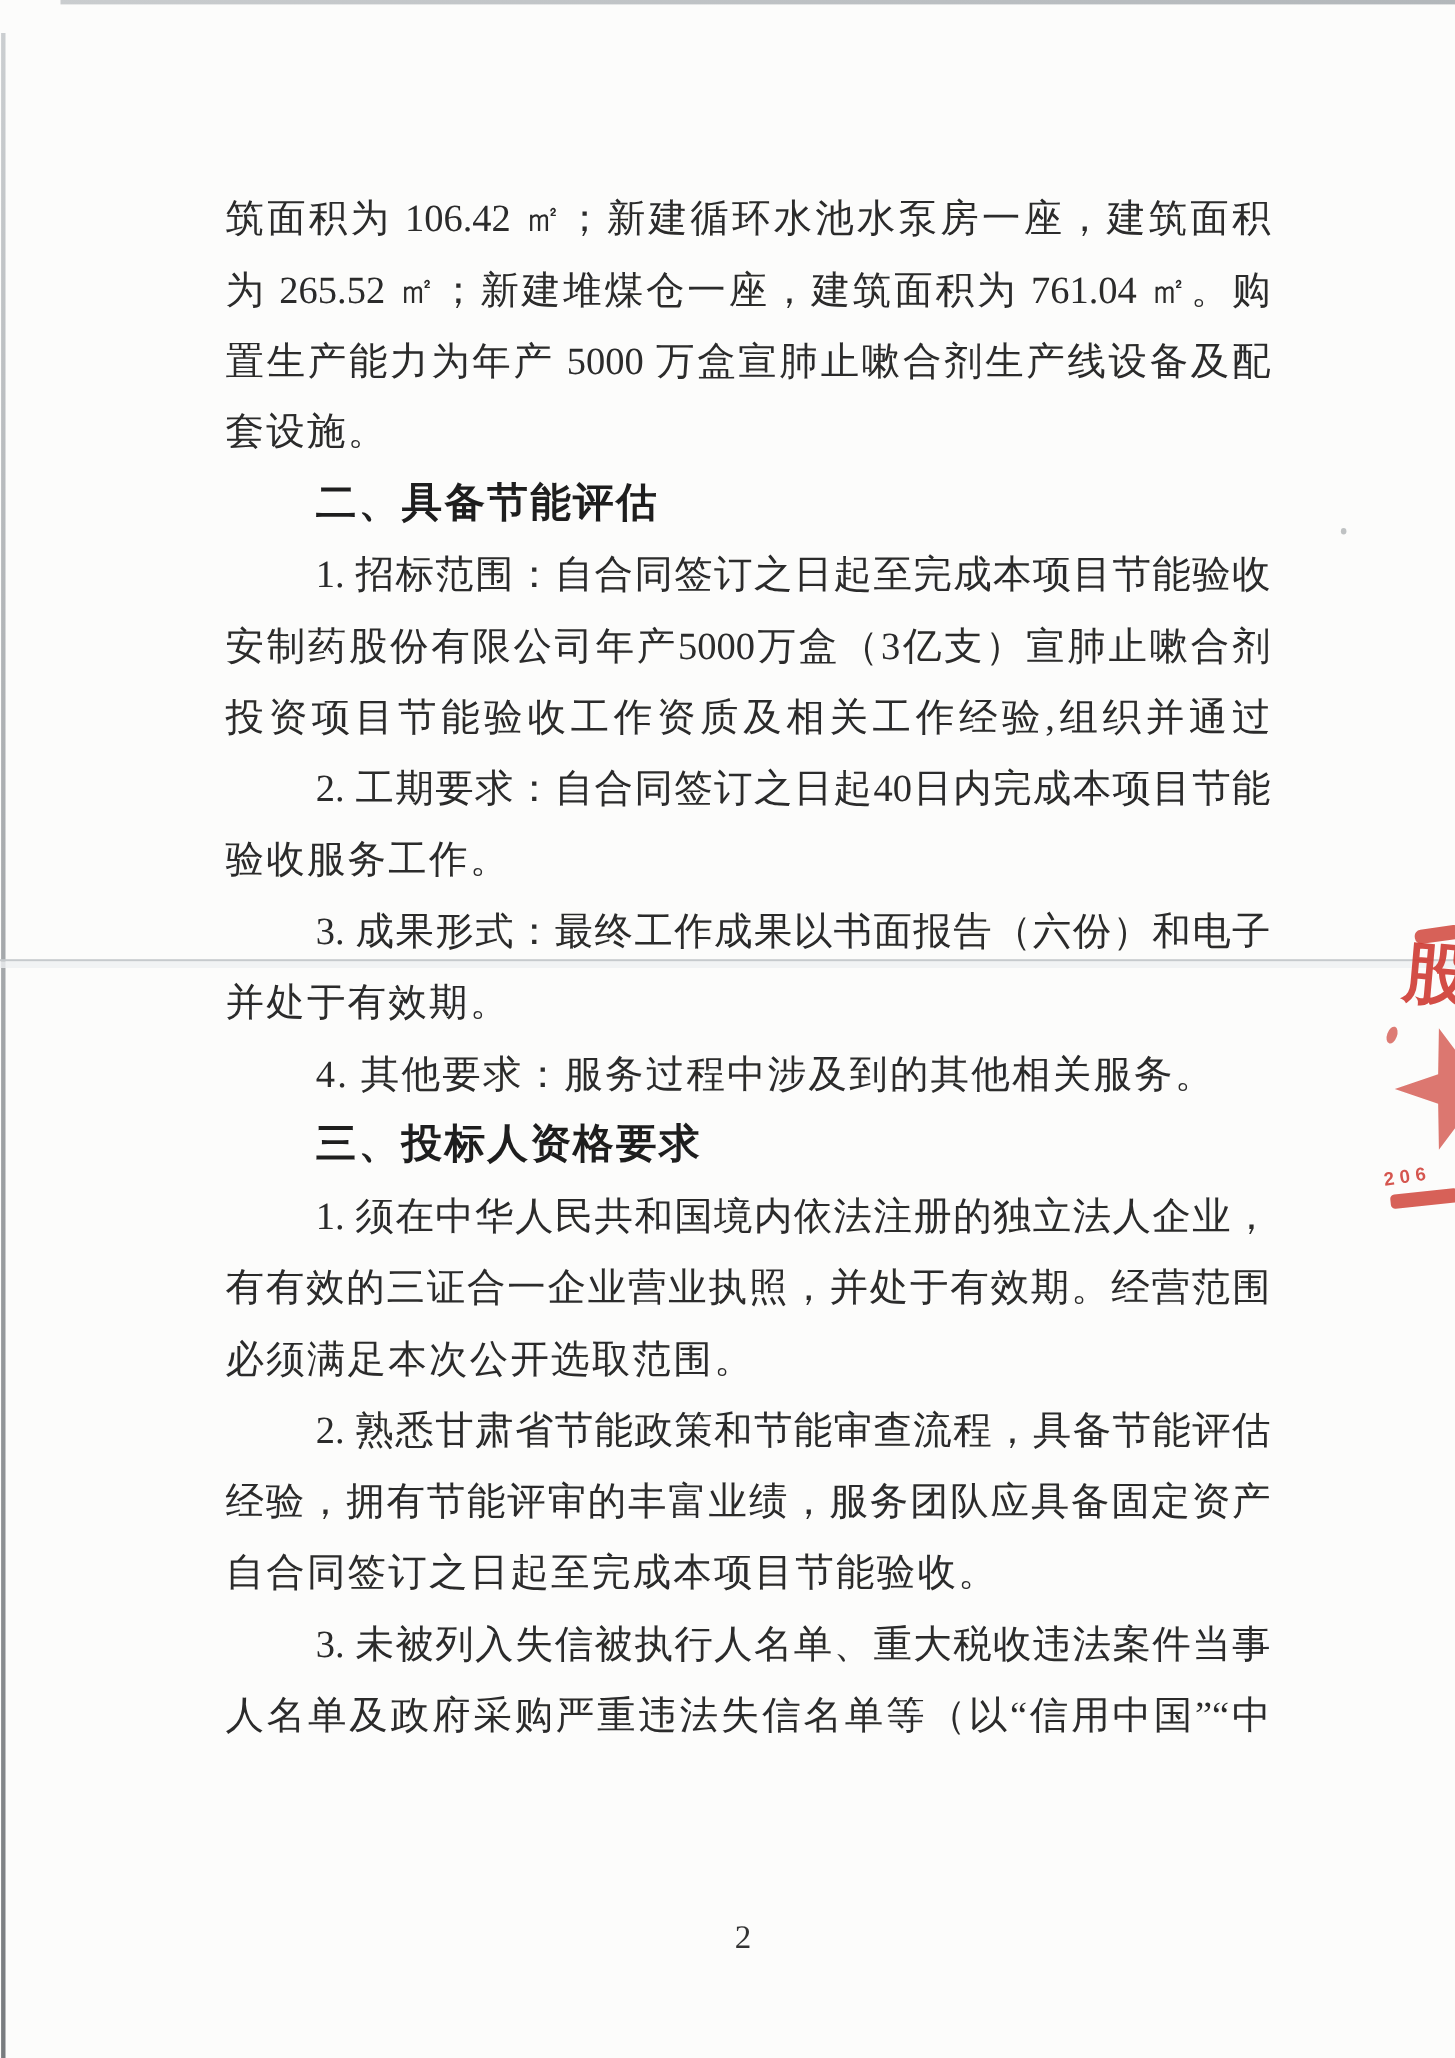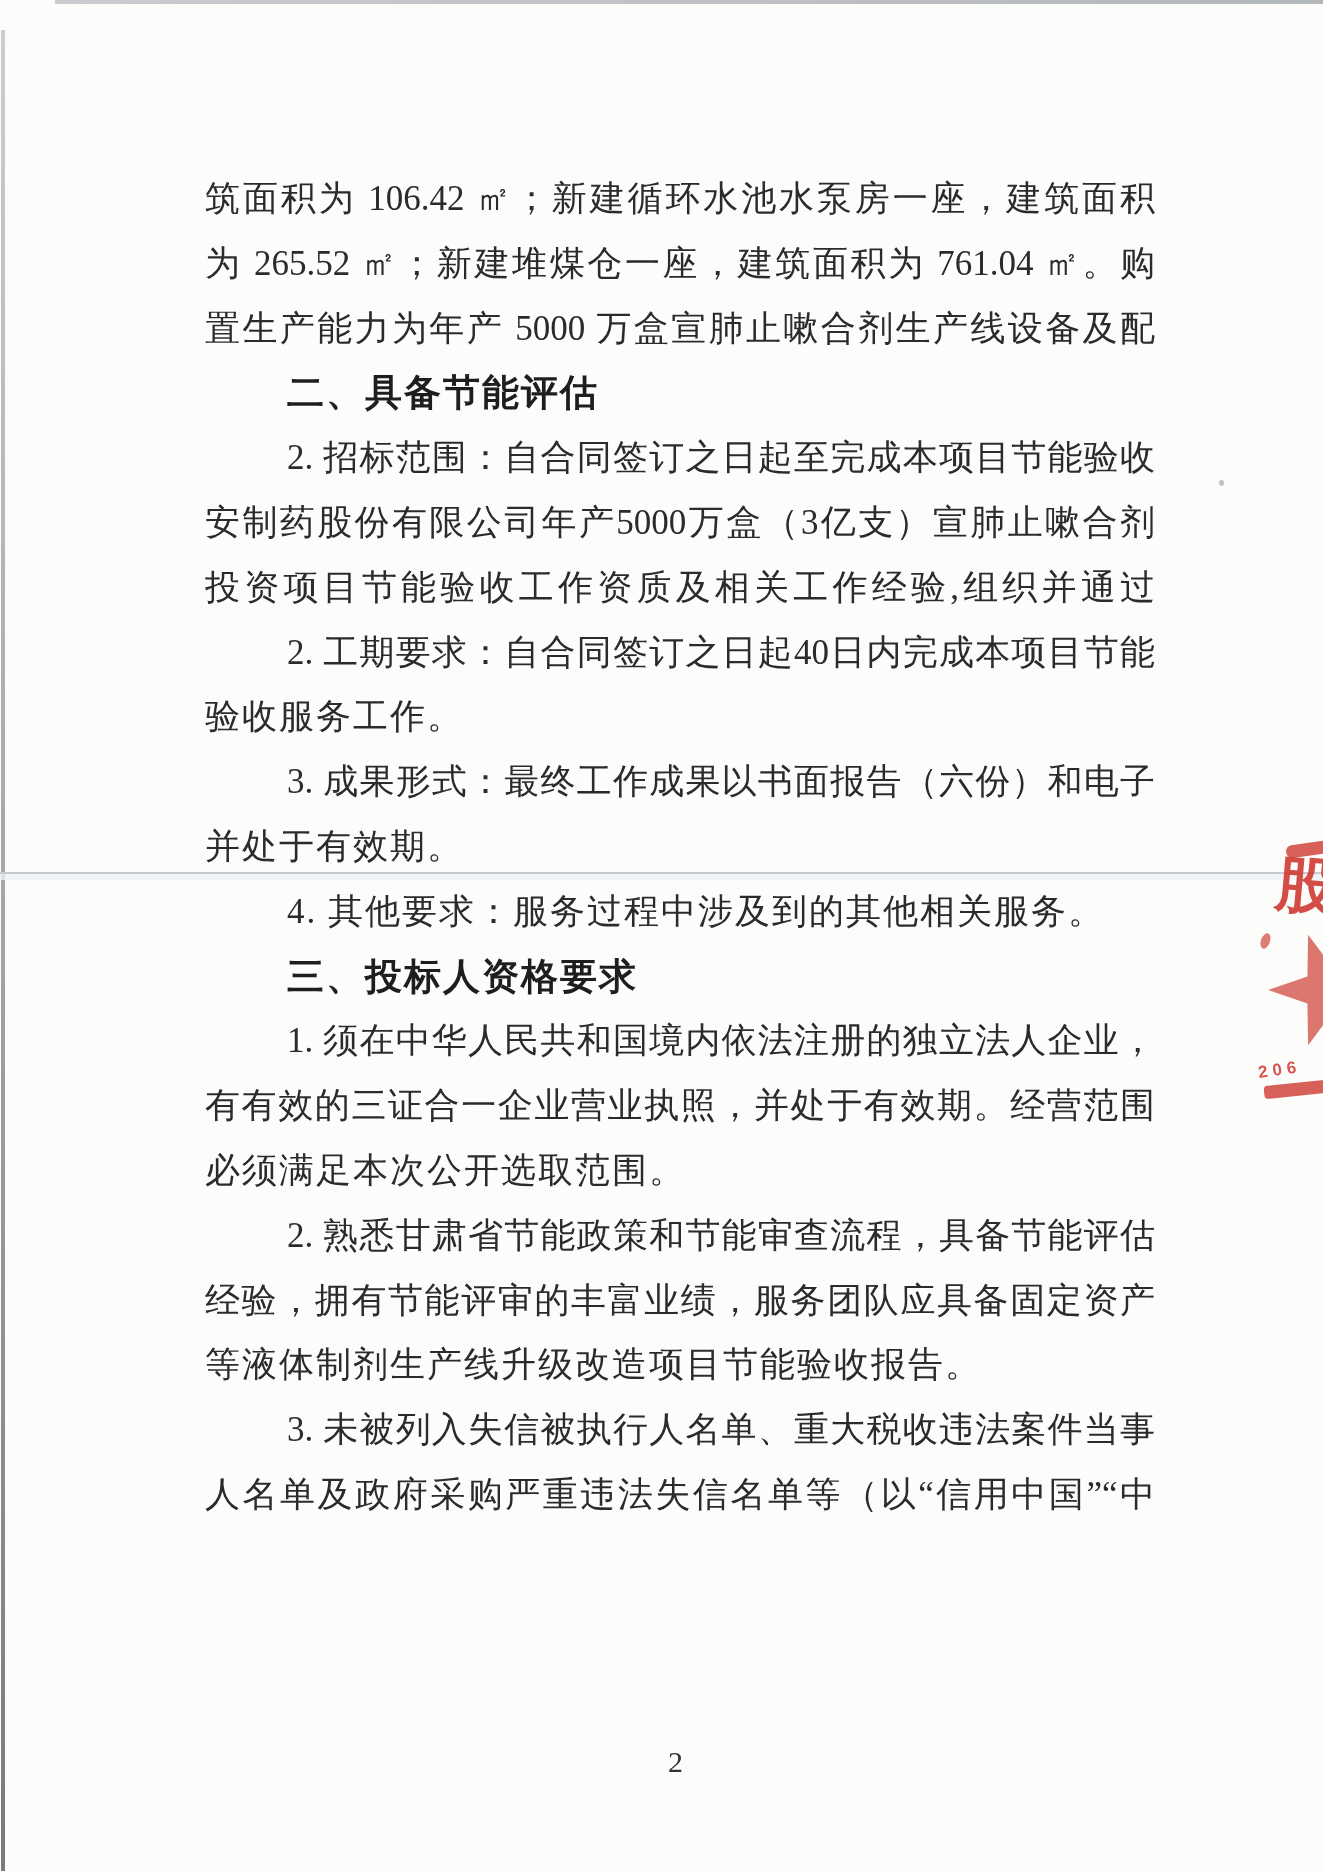--- a/index.html
+++ b/index.html
@@ -75,36 +75,37 @@
   <div class="edge-left"></div>
   <div class="edge-right"></div>
   <div class="fold-line"></div>
   <div class="fold-shadow"></div>
   <div class="speck"></div>
 
   <div class="textblock">
     <div class="line fill">筑面积为 106.42 ㎡；新建循环水池水泵房一座，建筑面积</div>
     <div class="line fill">为 265.52 ㎡；新建堆煤仓一座，建筑面积为 761.04 ㎡。购</div>
     <div class="line fill">置生产能力为年产 5000 万盒宣肺止嗽合剂生产线设备及配</div>
+    <div class="line">套设施。</div>
     <div class="line indent bold">二、具备节能评估</div>
-    <div class="line indent fill">2. 招标范围：自合同签订之日起至完成本项目节能验收</div>
+    <div class="line indent fill">1. 招标范围：自合同签订之日起至完成本项目节能验收</div>
     <div class="line fill">安制药股份有限公司年产5000万盒（3亿支）宣肺止嗽合剂</div>
     <div class="line fill">投资项目节能验收工作资质及相关工作经验,组织并通过</div>
     <div class="line indent fill">2. 工期要求：自合同签订之日起40日内完成本项目节能</div>
     <div class="line">验收服务工作。</div>
     <div class="line indent fill">3. 成果形式：最终工作成果以书面报告（六份）和电子</div>
     <div class="line">并处于有效期。</div>
     <div class="line indent">4. 其他要求：服务过程中涉及到的其他相关服务。</div>
     <div class="line indent bold">三、投标人资格要求</div>
     <div class="line indent fill">1. 须在中华人民共和国境内依法注册的独立法人企业，</div>
     <div class="line fill">有有效的三证合一企业营业执照，并处于有效期。经营范围</div>
     <div class="line">必须满足本次公开选取范围。</div>
     <div class="line indent fill">2. 熟悉甘肃省节能政策和节能审查流程，具备节能评估</div>
     <div class="line fill">经验，拥有节能评审的丰富业绩，服务团队应具备固定资产</div>
-    <div class="line">等液体制剂生产线升级改造项目节能验收报告。</div>
+    <div class="line">自合同签订之日起至完成本项目节能验收。</div>
     <div class="line indent fill">3. 未被列入失信被执行人名单、重大税收违法案件当事</div>
     <div class="line fill">人名单及政府采购严重违法失信名单等（以“信用中国”“中</div>
   </div>
 
   <div>
     <div class="seal-el seal-stroke-top"></div>
     <div class="seal-el seal-char">股</div>
     <div class="seal-el seal-dot"></div>
     <svg class="seal-el seal-star" width="120" height="120" viewBox="0 0 120 120">
       <polygon fill="#d0453b" points="2,60 41.4,73.5 42.1,115.2 67.1,81.9 106.9,94.1 83,60 106.9,25.9 67.1,38.1 42.1,4.8 41.4,46.5"></polygon>

